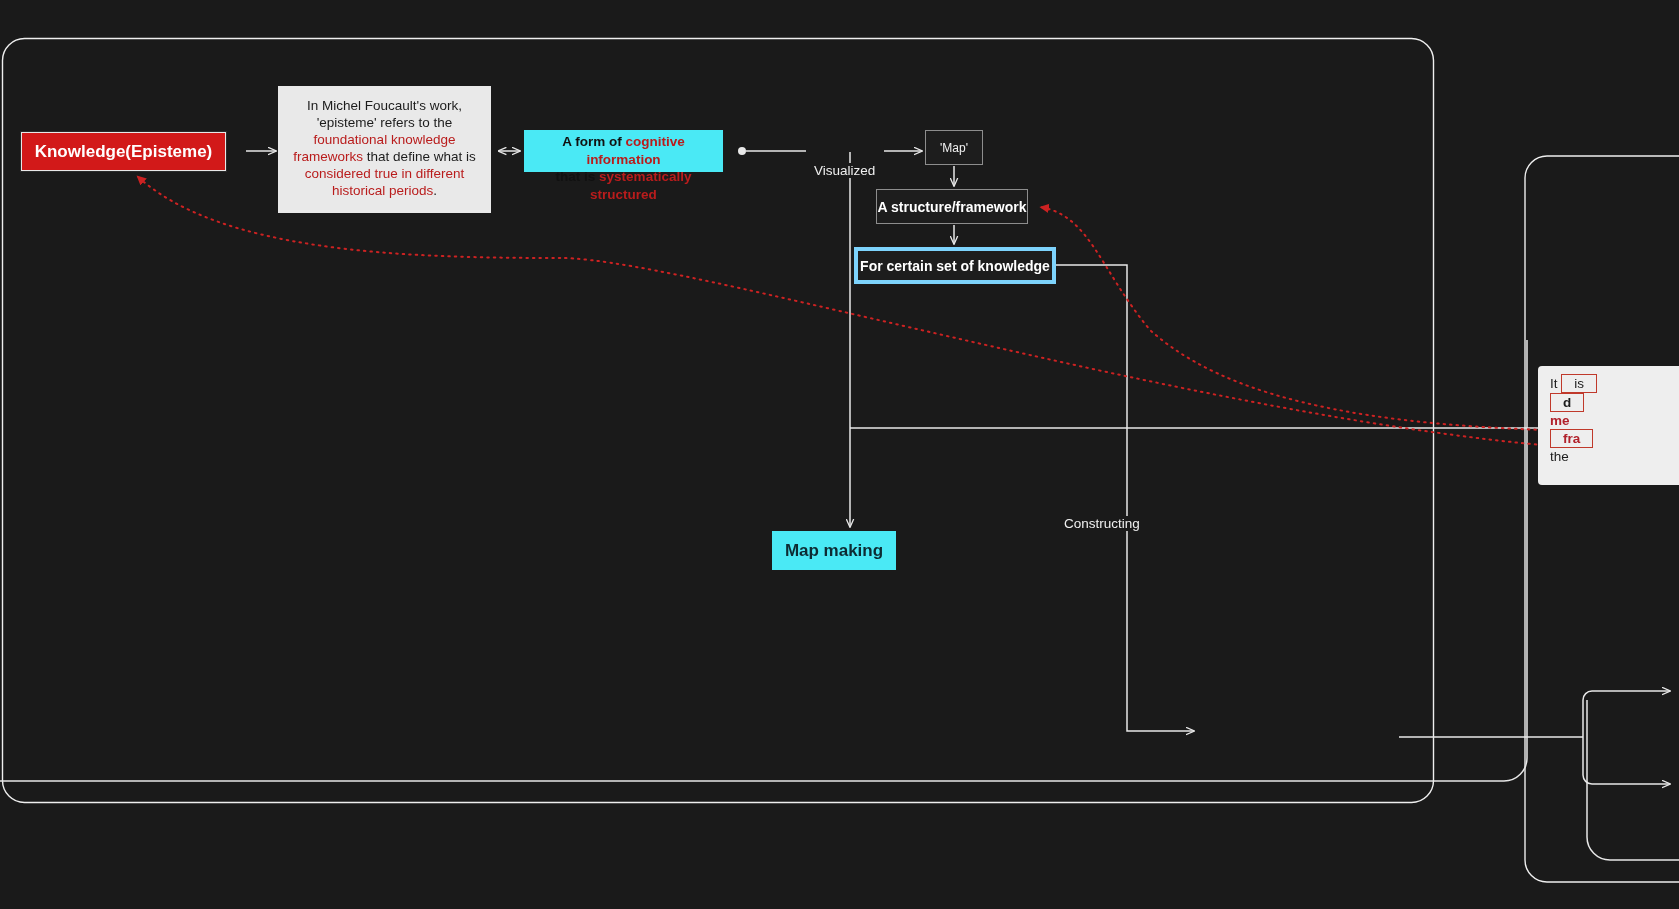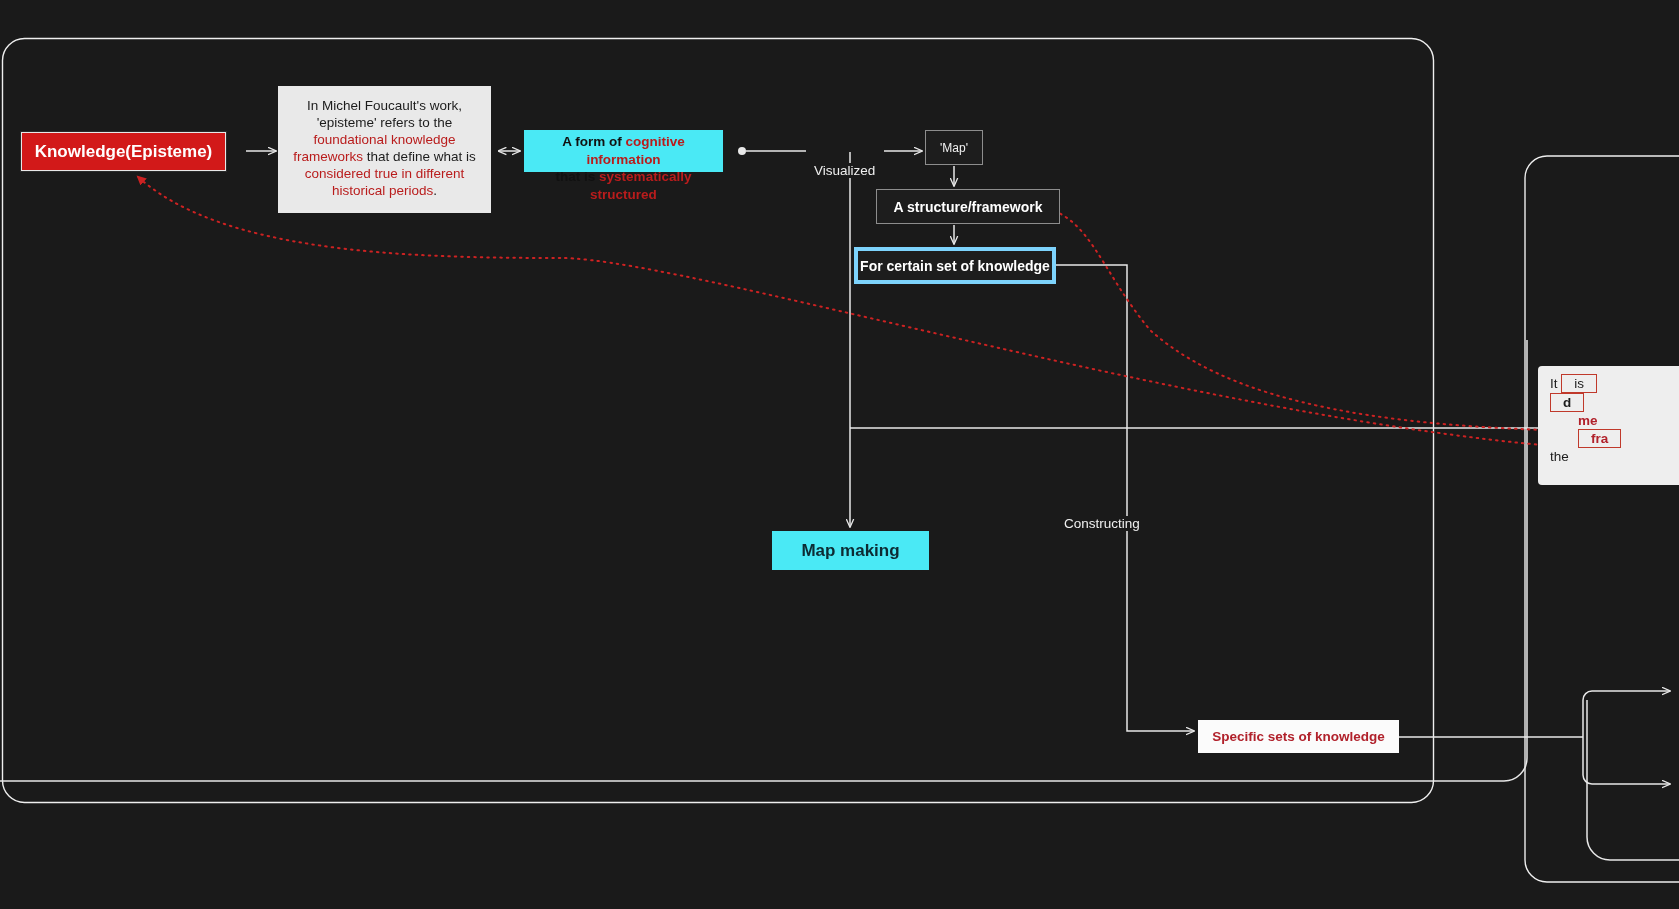--- a/index.html
+++ b/index.html
@@ -32,33 +32,33 @@
   .red{color:#b91c1c;}
 
   
   .n-cog{
     left:524px;top:130px;width:199px;height:42px;
     background:#4ae9f5;color:#111111;
     font-weight:bold;font-size:13.5px;line-height:17.5px;
     padding:3px 5px;display:block;
   }
   .n-mapmaking{
-    left:772px;top:531px;width:157px;height:39px;
+    left:772px;top:531px;width:124px;height:39px;
     background:#4ae9f5;color:#0d2b33;
     font-weight:bold;font-size:17px;
   }
 
   
   .n-map{
     left:925px;top:130px;width:58px;height:35px;
     background:#1d1d1d;border:1px solid #8d8d8d;
     font-size:12px;color:#f2f2f2;font-weight:normal;
   }
   .n-structure{
-    left:876px;top:189px;width:184px;height:35px;
+    left:876px;top:189px;width:152px;height:35px;
     background:#1d1d1d;border:1px solid #8d8d8d;
     font-size:14px;color:#ffffff;font-weight:bold;
   }
   .n-certain{
     left:854px;top:247px;width:202px;height:37px;
     background:#1d1d1d;border:4px solid #7dd3fc;
     font-size:14px;color:#ffffff;font-weight:bold;
   }
 
   
@@ -73,21 +73,21 @@
     left:1538px;top:366px;width:160px;height:119px;
     background:#eeeeee;color:#1c1c1c;
     font-size:13.5px;line-height:17px;
     display:block;padding:8px 6px 6px 12px;
     border-radius:4px 0 0 4px;text-align:left;
     overflow:hidden;
   }
   .n-clipped .hl{
     border:1.5px solid #c0392b;padding:0 12px;display:inline-block;
   }
-  .n-clipped .rdtxt{color:#b1212b;font-weight:bold;margin-left:28px;}
+  .n-clipped .rdtxt{color:#b1212b;font-weight:bold;}
 
   
   .elabel{
     position:absolute;font-size:13.5px;color:#f0f0f0;
     background:#1a1a1a;padding:0 4px;white-space:nowrap;
   }
   .l-visualized{left:810px;top:139px;margin-top:24px;}
   .l-constructing{left:1060px;top:516px;}
 </style>
 </head>
@@ -170,23 +170,20 @@
   </div>
 
   <div class="node n-certain">
     <span>For certain set of knowledge</span>
   </div>
 
   <div class="node n-mapmaking">
     <span>Map making</span>
   </div>
 
-  <div class="node n-specific">
-    <span>Specific sets of knowledge</span>
-  </div>
 
   <div class="node n-clipped">
     <span>It </span><span class="hl">is</span><br>
     <span class="hl" style="font-weight:bold">d</span><br>
     <span class="rdtxt">me</span><br>
     <span class="rdtxt hl">fra</span><br>
     <span>the</span>
   </div>
 
   <div class="elabel l-visualized">Visualized</div>

